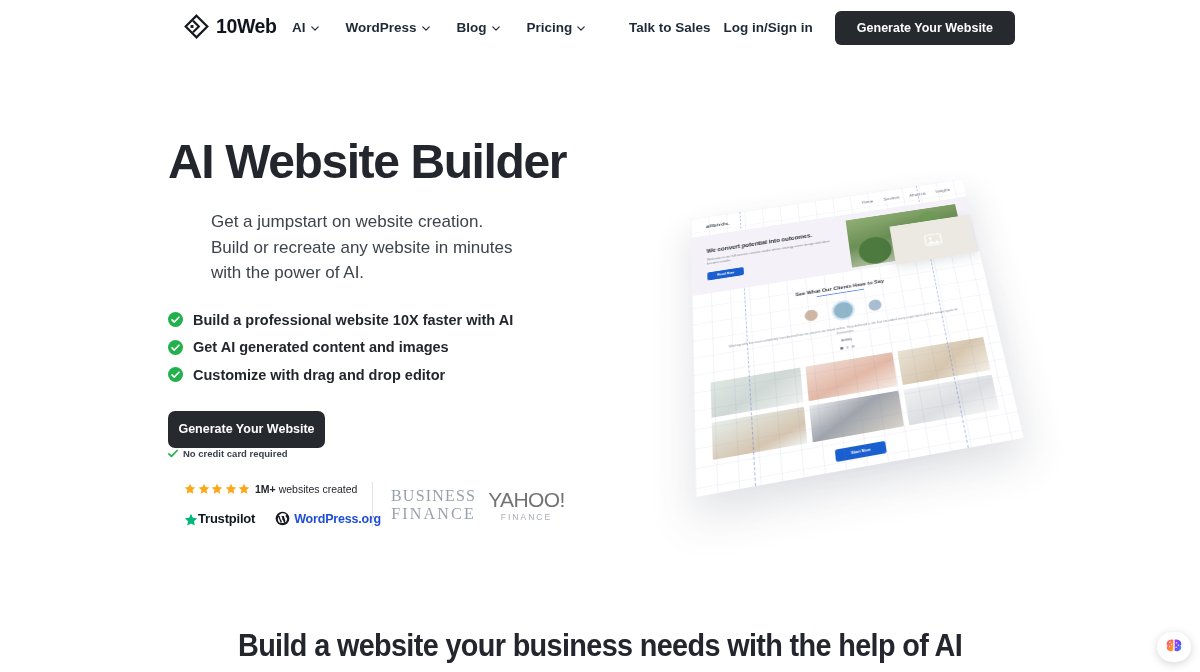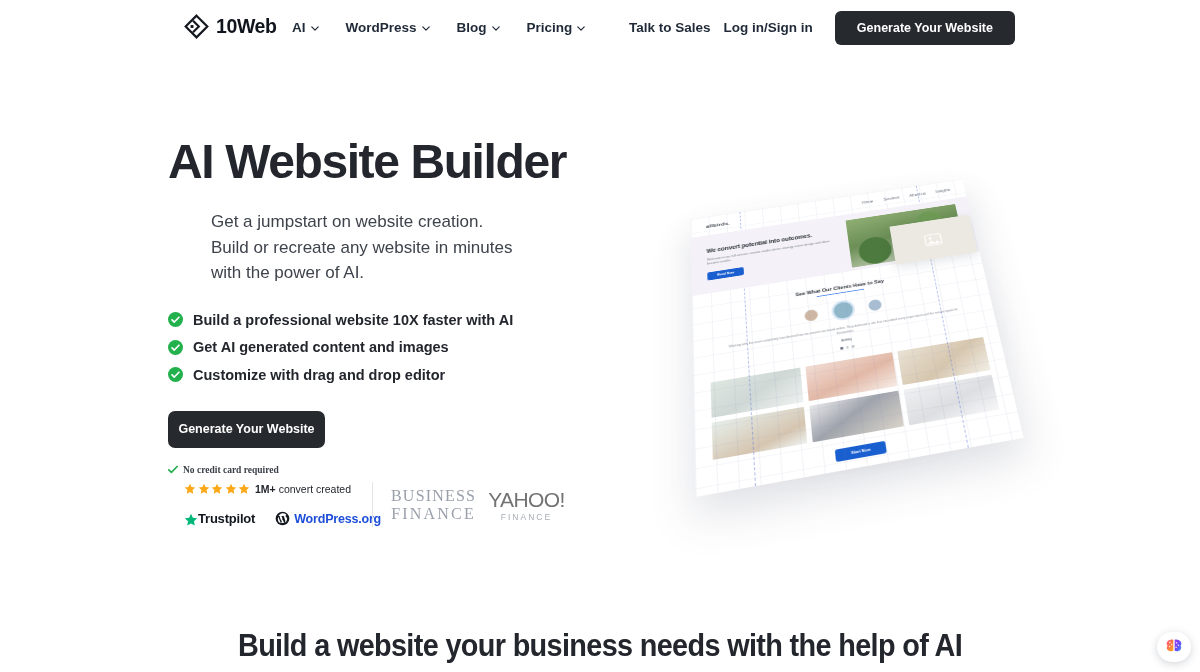--- a/index.html
+++ b/index.html
@@ -79,21 +79,21 @@
 
   .cta-wrap { margin-top: 27px; }
   .cta-main {
     background: #26292e; color: #ffffff;
     font-size: 12.5px; font-weight: 700;
     border: none; border-radius: 7px;
     width: 157px; height: 37px;
     cursor: pointer;
     font-family: "Liberation Sans", sans-serif;
   }
-  .nocc { margin-top: 16px; display: flex; align-items: center; gap: 5px; font-family: Liberation Serif, serif; }
+  .nocc { margin-top: 0; display: flex; align-items: center; gap: 5px; }
   .nocc-check { width: 10px; height: 9px; display: block; }
   .nocc-text { font-size: 9.5px; font-weight: 700; color: #3b4049; line-height: 12px; }
 
   
   .social { position: absolute; left: 184px; top: 480px; display: flex; align-items: flex-start; }
   .social-col { width: 188px; padding-top: 2px; }
   .stars-row { display: flex; align-items: center; gap: 5px; }
   .stars { display: flex; gap: 1.5px; }
   .star { width: 12px; height: 12px; display: block; }
   .stars-label { font-size: 10.5px; color: #23262d; line-height: 14px; white-space: nowrap; }
@@ -399,21 +399,21 @@
           </svg>
         <svg class="star" viewBox="0 0 14 14">
             <path d="M7 .8l1.85 3.95 4.3.55-3.17 2.96.82 4.25L7 10.45 3.2 12.5l.82-4.24L.85 5.3l4.3-.55z" fill="#fba919"></path>
           </svg>
         <svg class="star" viewBox="0 0 14 14">
             <path d="M7 .8l1.85 3.95 4.3.55-3.17 2.96.82 4.25L7 10.45 3.2 12.5l.82-4.24L.85 5.3l4.3-.55z" fill="#fba919"></path>
           </svg>
       </div>
       <div class="stars-label">
         <b>1M+</b>
-        <span>convert created</span>
+        <span>websites created</span>
       </div>
     </div>
 
     <div class="trust-row">
       <div class="trustpilot">
         <svg class="tp-star" viewBox="0 0 14 14">
             <path d="M7 .8l1.85 3.95 4.3.55-3.17 2.96.82 4.25L7 10.45 3.2 12.5l.82-4.24L.85 5.3l4.3-.55z" fill="#00b67a"></path>
           </svg>
         <span class="tp-name">Trustpilot</span>
       </div>

